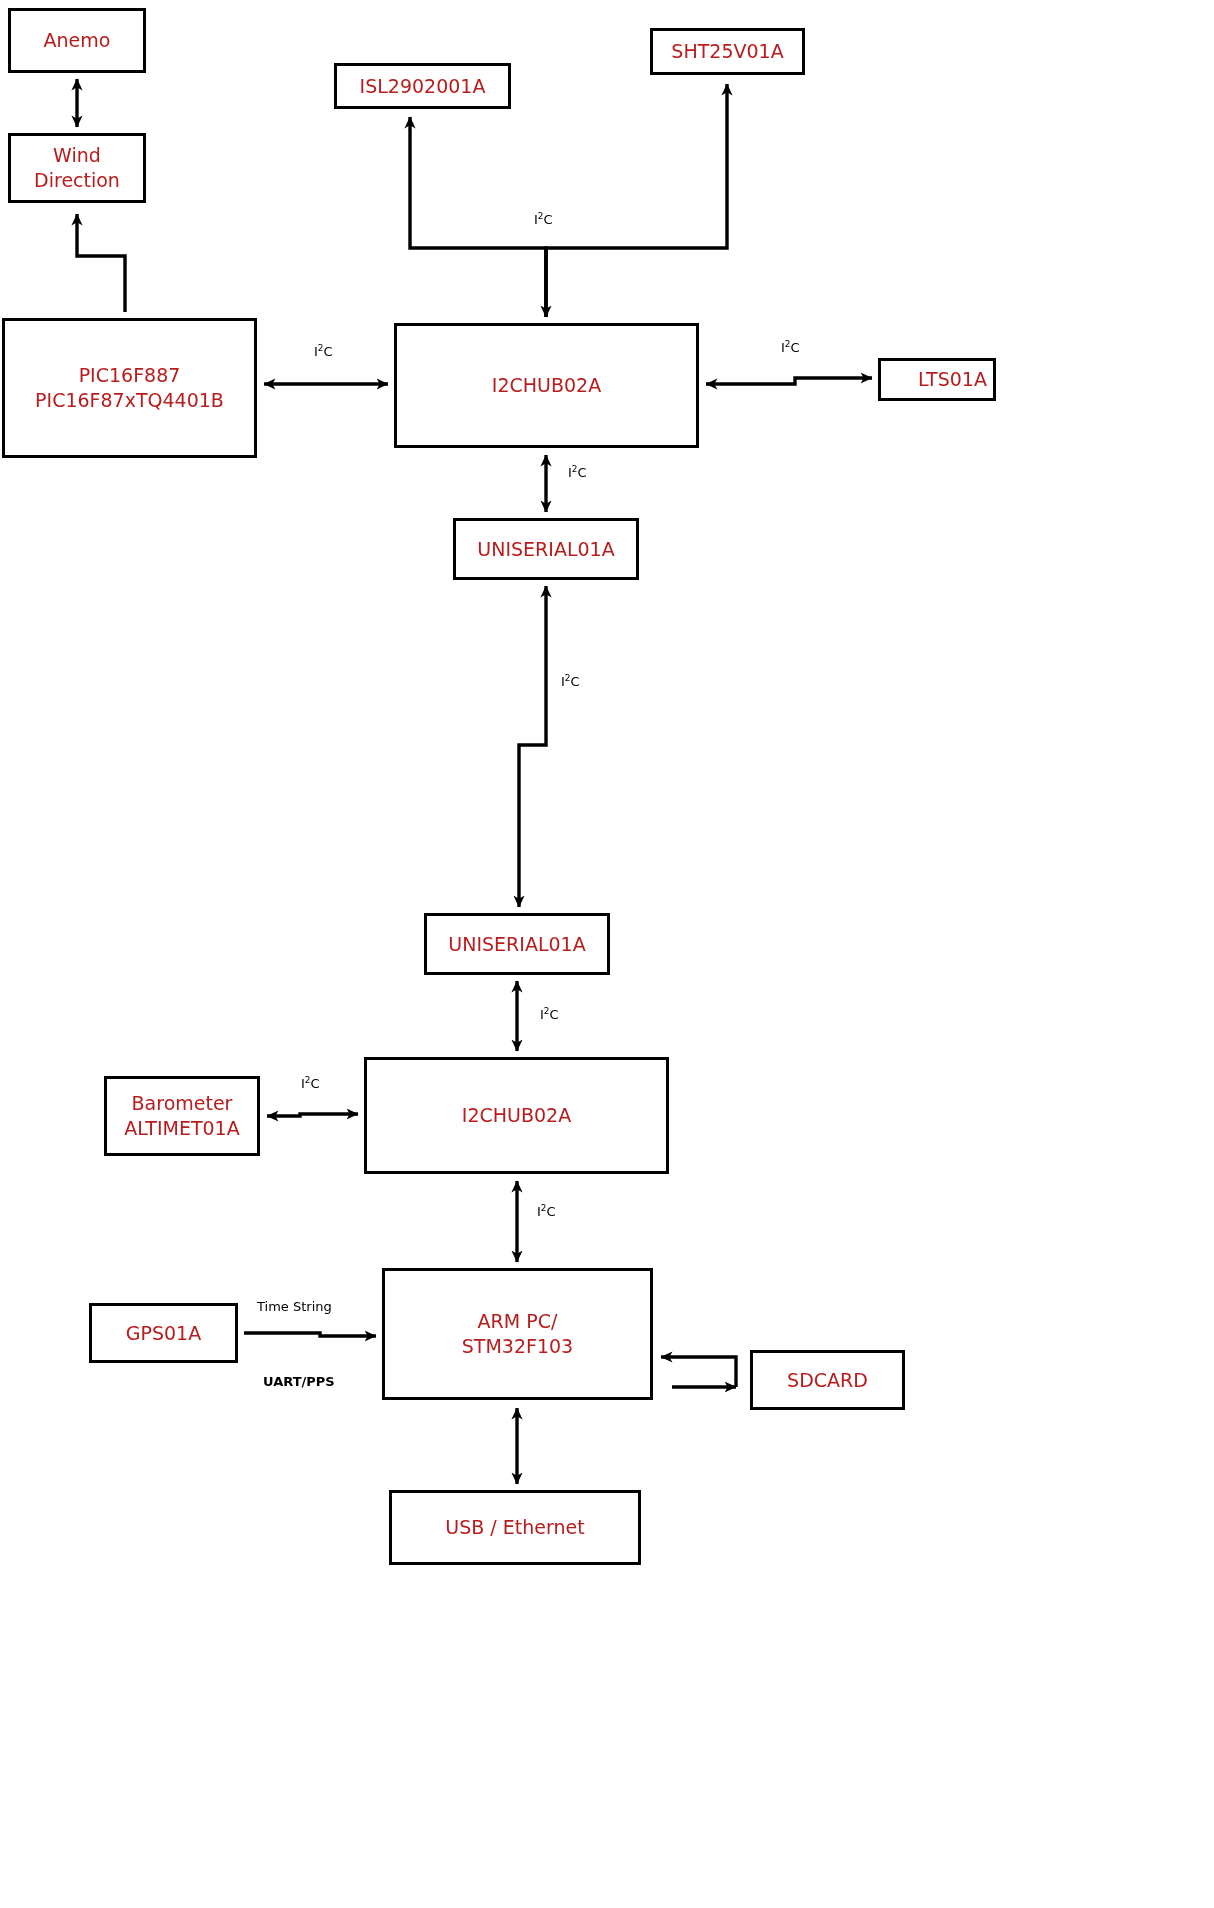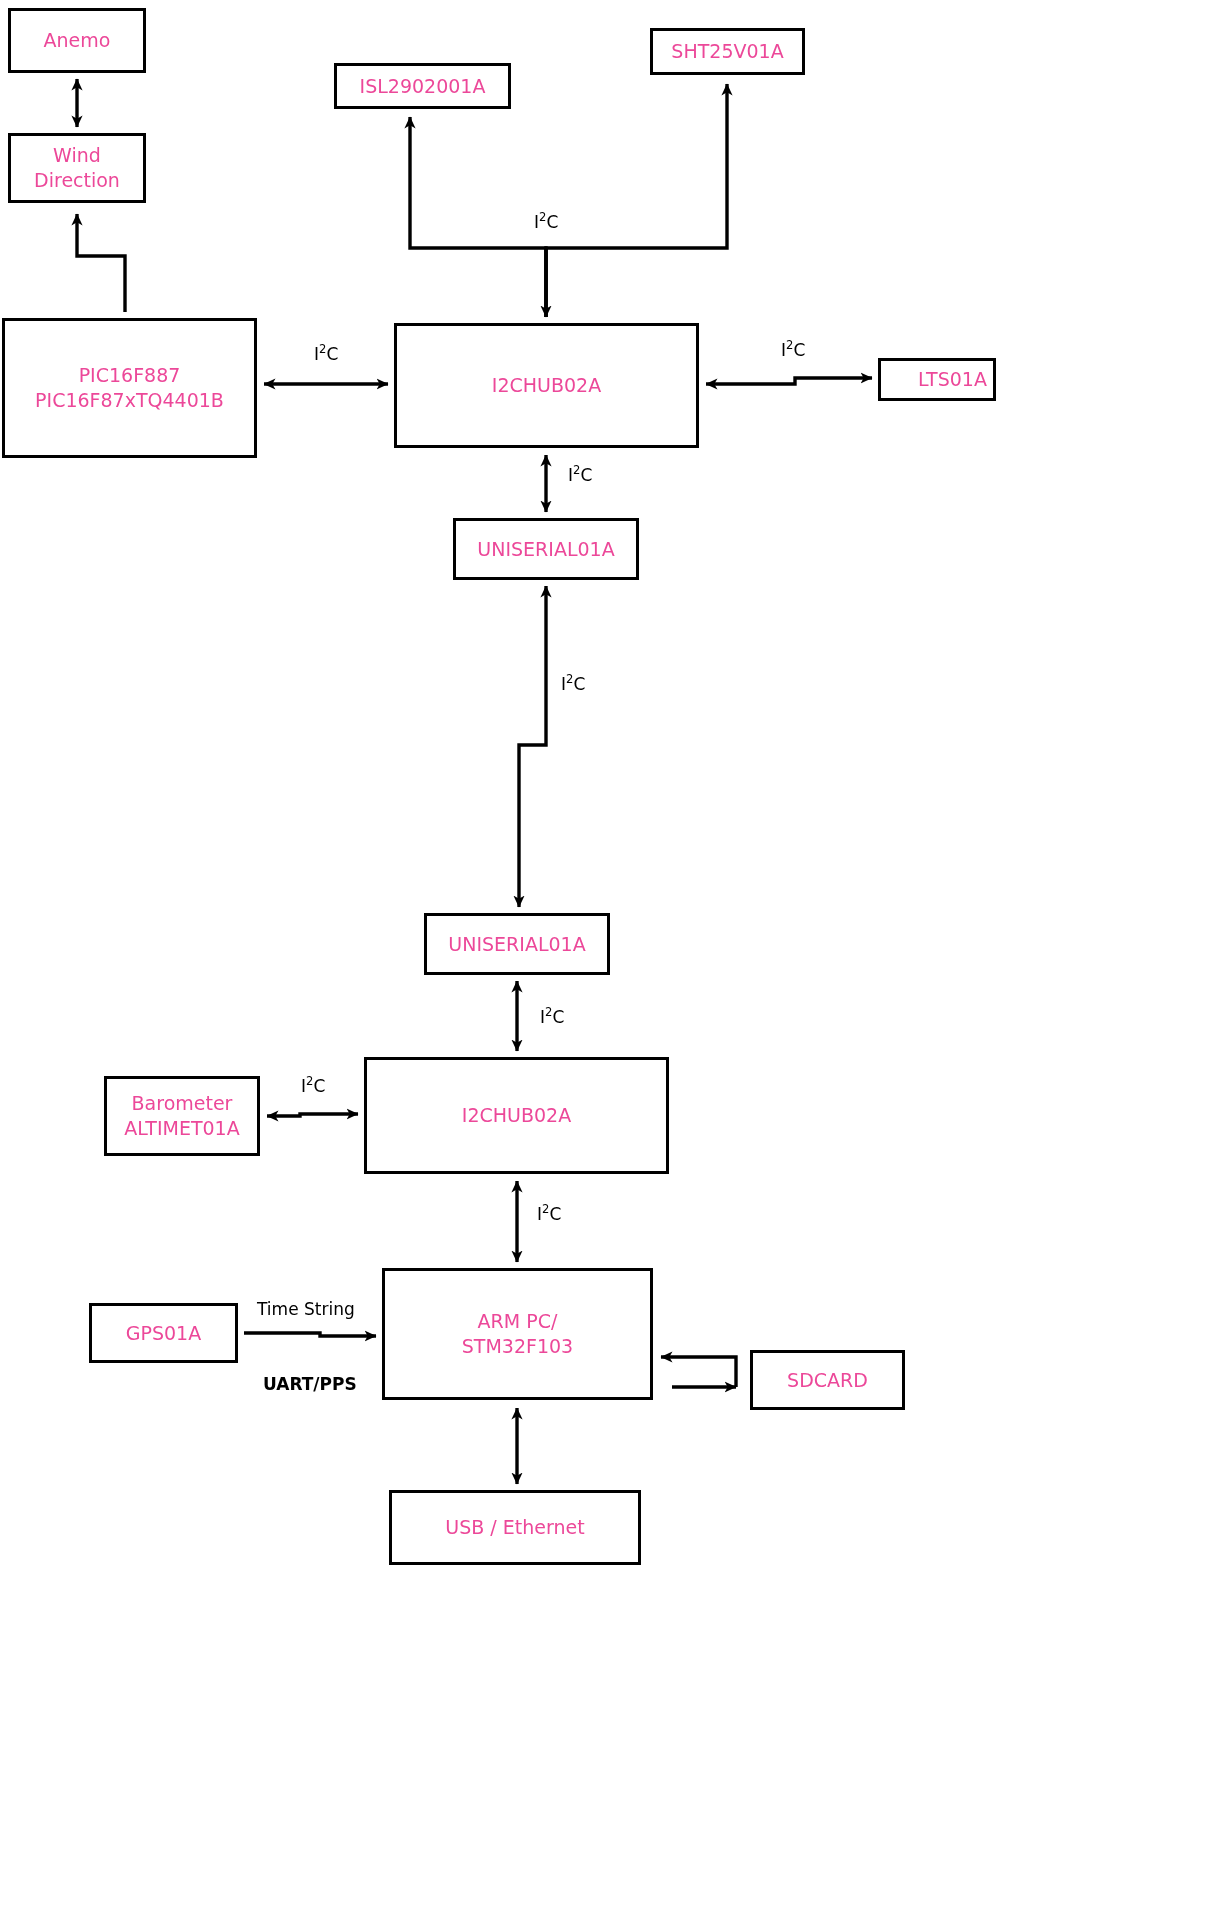--- a/index.html
+++ b/index.html
@@ -26,30 +26,30 @@
   }
   .node {
     position: absolute;
     box-sizing: border-box;
     border: 3px solid #000000;
     background: #ffffff;
     display: flex;
     align-items: center;
     justify-content: center;
     text-align: center;
-    color: #ec4899;
+    color: #b91c1c;
     font-size: 19px;
     line-height: 1.30;
     white-space: pre-line;
     z-index: 3;
   }
   .edge-label {
     position: absolute;
     color: #000000;
-    font-size: 17px;
+    font-size: 13px;
     line-height: 1.1;
     white-space: nowrap;
     background: transparent;
     z-index: 4;
   }
   .edge-label sup {
     font-size: 0.68em;
     vertical-align: super;
     line-height: 0;
   }

